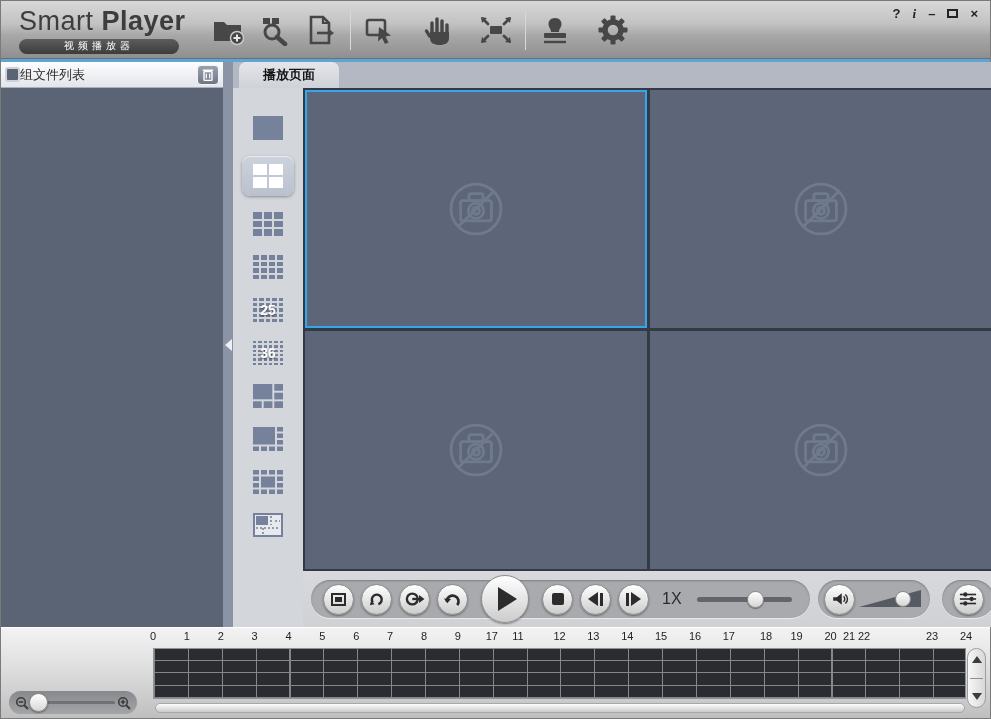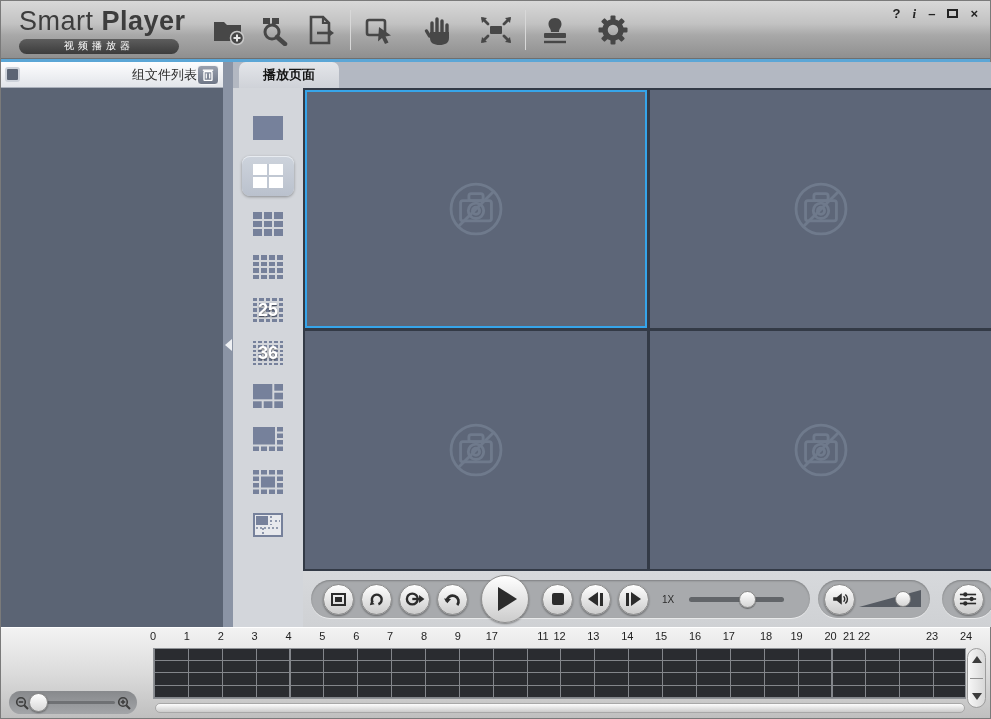--- a/index.html
+++ b/index.html
@@ -22,21 +22,21 @@
   .winbtn { font-size:13px; font-weight:bold; cursor:default; line-height:14px; }
   .winbtn.info { font-style:italic; font-family:"Liberation Serif", serif; }
   .maxbox { width:11px; height:9px; border:2px solid #222; display:inline-block; }
   .minus { letter-spacing:0; }
 
   
   .main { flex:1 1 auto; display:flex; height:566px; }
   .sidebar { width:222px; flex:0 0 222px; display:flex; flex-direction:column; }
   .sidebar-header { height:26px; background:linear-gradient(180deg,#fdfdfe,#e2e5ea); display:flex; align-items:center; padding:0 4px; border-bottom:1px solid #aab0bb; }
   .checkbox { width:15px; height:15px; background:#5b6474; border:2px solid #cdd2da; border-radius:3px; }
-  .sidebar-title { flex:1; text-align:right; font-size:13px; color:#2e2e2e;padding-left:8px; }
+  .sidebar-title { flex:1; text-align:left; font-size:13px; color:#2e2e2e; }
   .trash-btn { width:22px; height:20px; border-radius:4px; background:linear-gradient(180deg,#99a0ae,#6f7787); border:1px solid #f2f3f5; display:flex; align-items:center; justify-content:center; }
   .sidebar-body { flex:1; background:#5b6474; }
   .collapse-strip { width:10px; flex:0 0 10px; background:#8b94a5; display:flex; align-items:center; justify-content:center; }
   .collapse-arrow { width:0; height:0; border-top:6px solid transparent; border-bottom:6px solid transparent; border-right:7px solid #eef0f3; }
 
   .content { flex:1; display:flex; flex-direction:column; }
   .tabrow { height:26px; flex:0 0 26px; background:#b3b8c2; display:flex; align-items:flex-end; padding-left:6px; }
   .tab { width:100px; height:26px; background:linear-gradient(180deg,#e4e6ea,#cfd2d8); border-radius:7px 7px 0 0; display:flex; align-items:center; justify-content:center; font-size:13px; font-weight:bold; color:#141414; }
   .content-body { flex:1; display:flex; }
 
@@ -45,21 +45,21 @@
   .layout-btn { width:46px; height:30px; display:flex; align-items:center; justify-content:center; position:relative; }
   .layout-btn.selected { background:linear-gradient(180deg,#cdd3dc,#bac1cd); border-radius:8px; box-shadow:0 1px 3px rgba(0,0,0,.35), inset 0 1px 0 #e8ecf1; width:52px; height:40px; }
   .gi { width:30px; height:24px; background-color:#76819b; position:relative; }
   .layout-btn.selected .gi { background-color:#ffffff; }
   .gi4  { background-image:repeating-linear-gradient(90deg,transparent 0 14px,#d3d6db 14px 16px), repeating-linear-gradient(0deg,transparent 0 11px,#d3d6db 11px 13px); }
   .layout-btn.selected .gi4 { background-image:repeating-linear-gradient(90deg,transparent 0 14px,#c1c8d3 14px 16px), repeating-linear-gradient(0deg,transparent 0 11px,#c1c8d3 11px 13px); }
   .gi9  { background-image:repeating-linear-gradient(90deg,transparent 0 8.67px,#d3d6db 8.67px 10.67px), repeating-linear-gradient(0deg,transparent 0 6.67px,#d3d6db 6.67px 8.67px); }
   .gi16 { background-image:repeating-linear-gradient(90deg,transparent 0 6px,#d3d6db 6px 8px), repeating-linear-gradient(0deg,transparent 0 4.5px,#d3d6db 4.5px 6.5px); }
   .gi25 { background-image:repeating-linear-gradient(90deg,transparent 0 4.4px,#d3d6db 4.4px 6.4px), repeating-linear-gradient(0deg,transparent 0 3.2px,#d3d6db 3.2px 5.2px); }
   .gi36 { background-image:repeating-linear-gradient(90deg,transparent 0 3.33px,#d3d6db 3.33px 5.33px), repeating-linear-gradient(0deg,transparent 0 2.33px,#d3d6db 2.33px 4.33px); }
-  .gi-num { position:absolute; left:0; top:0; width:100%; height:100%; display:flex; align-items:center; justify-content:center; color:#fff; font-size:18px; font-weight:bold; text-shadow:0 1px 2px rgba(0,0,0,.55); }
+  .gi-num { position:absolute; left:0; top:0; width:100%; height:100%; display:flex; align-items:center; justify-content:center; color:#fff; font-size:14px; font-weight:bold; text-shadow:0 1px 2px rgba(0,0,0,.55); }
 
   
   .videowrap { flex:1; display:flex; flex-direction:column; }
   .video-grid { flex:1; background:#333a46; padding:2px; display:grid; grid-template-columns:1fr 1fr; grid-template-rows:1fr 1fr; gap:3px; }
   .vcell { background:#5d6678; display:flex; align-items:center; justify-content:center; }
   .vcell.selected { border:2px solid #36a5ea; }
 
   
   .controlbar { height:56px; flex:0 0 56px; background:linear-gradient(180deg,#d7d9dc,#cfd1d4); display:flex; align-items:center; padding-left:8px; }
   .pill { background:#a8aaad; border-radius:19px; height:38px; display:flex; align-items:center; box-shadow:inset 0 1px 2px rgba(0,0,0,.25), 0 1px 0 #e8e9ea; }
@@ -69,21 +69,21 @@
   .pbtn { width:31px; height:31px; border-radius:50%; background:linear-gradient(180deg,#ffffff,#e3e3e3 55%,#cccccc); border:1px solid #8f8f8f; box-shadow:0 1px 2px rgba(0,0,0,.4); display:flex; align-items:center; justify-content:center; flex:0 0 auto; }
   .pbtn.big { width:48px; height:48px; margin:0 6px; }
   .glyph-stop { width:12px; height:12px; background:#2c2c2c; border-radius:2px; }
   .glyph-play { width:0; height:0; border-left:19px solid #2c2c2c; border-top:12px solid transparent; border-bottom:12px solid transparent; margin-left:4px; }
   .glyph-fsq { width:15px; height:13px; border:2px solid #2c2c2c; display:flex; align-items:center; justify-content:center; }
   .glyph-fsq i { display:block; width:7px; height:5px; background:#2c2c2c; }
   .frame { display:flex; align-items:center; gap:2px; }
   .frame .bar { width:3px; height:13px; background:#2c2c2c; }
   .tri-l { width:0; height:0; border-right:10px solid #2c2c2c; border-top:7px solid transparent; border-bottom:7px solid transparent; }
   .tri-r { width:0; height:0; border-left:10px solid #2c2c2c; border-top:7px solid transparent; border-bottom:7px solid transparent; }
-  .speed-label { font-size:10px; color:#2c2c2c; margin-left:6px; }
+  .speed-label { font-size:16px; color:#2c2c2c; margin-left:6px; }
   .slider { position:relative; width:95px; height:17px; margin-left:8px; }
   .slider .track { position:absolute; left:0; right:0; top:6px; height:5px; border-radius:3px; background:#626569; }
   .knob { position:absolute; top:0; width:17px; height:17px; border-radius:50%; background:linear-gradient(180deg,#ffffff,#d5d5d5); border:1px solid #8a8a8a; box-shadow:0 1px 1px rgba(0,0,0,.4); }
   .wedge-wrap { position:relative; width:62px; height:18px; }
   .wedge { position:absolute; bottom:1px; left:0; width:0; height:0; border-bottom:17px solid #565b63; border-left:62px solid transparent; }
   .volknob { position:absolute; top:1px; left:36px; width:16px; height:16px; border-radius:50%; background:linear-gradient(180deg,#ffffff,#d5d5d5); border:1px solid #8a8a8a; }
 
   
   .timeline { height:91px; flex:0 0 91px; background:linear-gradient(180deg,#f3f3f3,#dedede 45%,#bfbfbf); border-top:1px solid #ffffff; position:relative; }
   .hours { position:absolute; left:152px; top:2px; width:830px; height:16px; }
@@ -445,21 +445,21 @@
         <span class="hour-label" style="left: 23.875px;">1</span>
         <span class="hour-label" style="left: 57.75px;">2</span>
         <span class="hour-label" style="left: 91.625px;">3</span>
         <span class="hour-label" style="left: 125.5px;">4</span>
         <span class="hour-label" style="left: 159.375px;">5</span>
         <span class="hour-label" style="left: 193.25px;">6</span>
         <span class="hour-label" style="left: 227.125px;">7</span>
         <span class="hour-label" style="left: 261px;">8</span>
         <span class="hour-label" style="left: 294.875px;">9</span>
         <span class="hour-label" style="left: 328.75px;">17</span>
-        <span class="hour-label" style="left: 380px;">11</span>
+        <span class="hour-label" style="left: 355px;">11</span>
         <span class="hour-label" style="left: 396.5px;">12</span>
         <span class="hour-label" style="left: 430.375px;">13</span>
         <span class="hour-label" style="left: 464.25px;">14</span>
         <span class="hour-label" style="left: 498.125px;">15</span>
         <span class="hour-label" style="left: 532px;">16</span>
         <span class="hour-label" style="left: 565.875px;">17</span>
         <span class="hour-label" style="left: 603px;">18</span>
         <span class="hour-label" style="left: 633.625px;">19</span>
         <span class="hour-label" style="left: 667.5px;">20</span>
         <span class="hour-label" style="left: 686px; text-align: center;">21</span>

